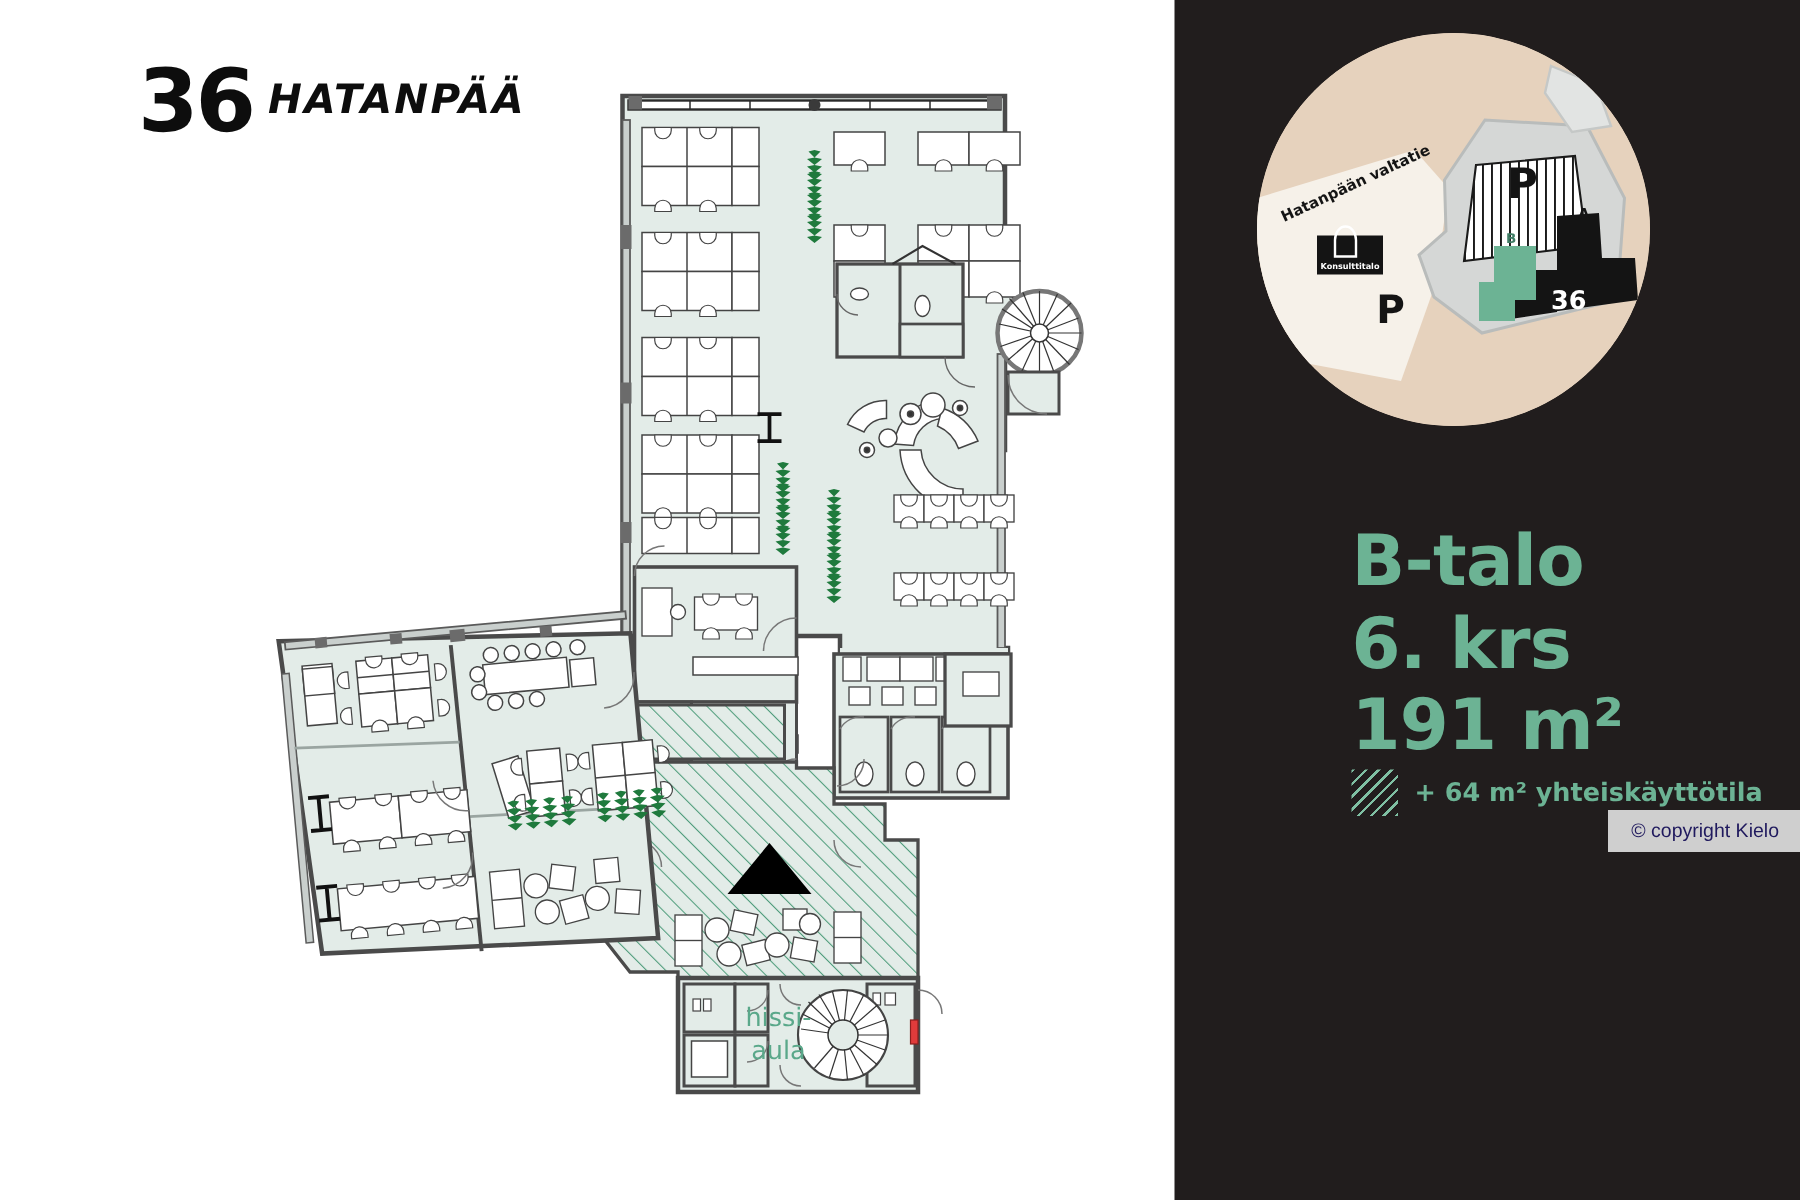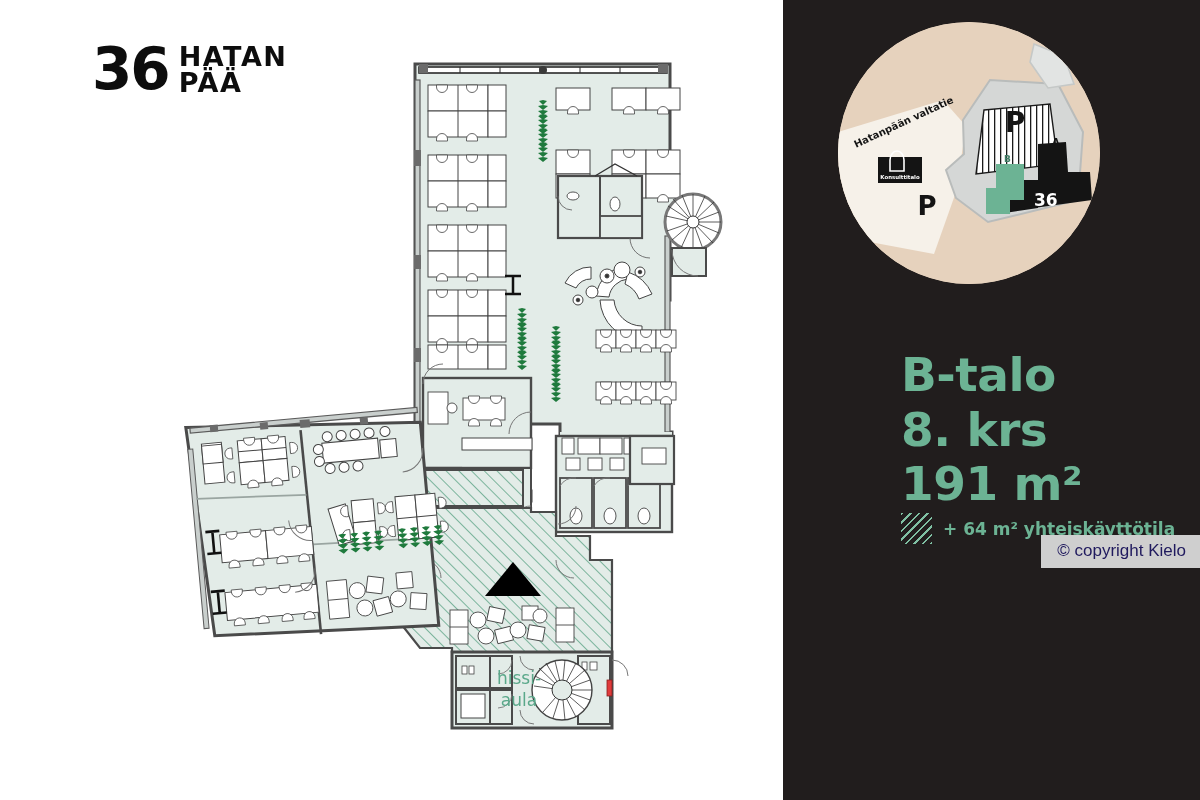--- a/index.html
+++ b/index.html
@@ -21,21 +21,21 @@
   #logo {
     position: absolute; left: 92px; top: 44px;
     display: flex; align-items: center; gap: 10px;
   }
   #logo .mark {
     font-size: 58px; font-weight: 700; line-height: 0.8;
     color: #0d0d0d; letter-spacing: -2px;
     font-family: "DejaVu Sans", sans-serif;
   }
   #logo .words {
-    display: flex; flex-direction: column; line-height: 0.95;
+    display: flex; flex-direction: row; line-height: 0.95; font-style: italic;
   }
   #logo .words span {
     font-size: 27px; font-weight: 700; letter-spacing: 1.5px;
     color: #0d0d0d; font-family: "DejaVu Sans", sans-serif;
   }
 
   
   #side-panel {
     position: absolute; right: 0; top: 0;
     width: 417px; height: 800px;
@@ -74,21 +74,21 @@
     border-radius: 50%;
     overflow: hidden;
     background: #e6d2bd;
   }
 
   
   #copyright {
     position: absolute; right: 0; bottom: 0;
     background: #cfcfcf;
     color: #201a5e;
-    font-size: 17px;
+    font-size: 13px;
     padding: 6px 14px 7px 16px;
     font-family: "Liberation Sans", sans-serif;
   }
 
   
   #floorplan {
     position: absolute; left: 0; top: 0;
     width: 790px; height: 800px;
   }
   .plan-label {
@@ -637,21 +637,21 @@
           <path d="M52,138 a7,9 0 0 1 14,0 l0,11 l-14,0 z" fill="none" stroke="#ffffff" stroke-width="1.6"></path>
           <text x="62" y="157" fill="#ffffff" font-family="DejaVu Sans, sans-serif" font-size="5.4" font-weight="700" text-anchor="middle">Konsulttitalo</text>
         </g>
 
         <text fill="#141414" font-family="DejaVu Sans, sans-serif" font-size="10" font-weight="700" transform="translate(18,126) rotate(-25)">Hatanpään valtatie</text>
       </svg>
     </div>
 
     <div id="panel-info">
       <div class="line">B-talo</div>
-      <div class="line">8. krs</div>
+      <div class="line">6. krs</div>
       <div class="line">191 m²</div>
     </div>
 
     <div id="legend">
       <div class="swatch"></div>
       <div class="lbl">+ 64 m² yhteiskäyttötila</div>
     </div>
   </div>
 
   <div id="copyright">© copyright Kielo</div>

